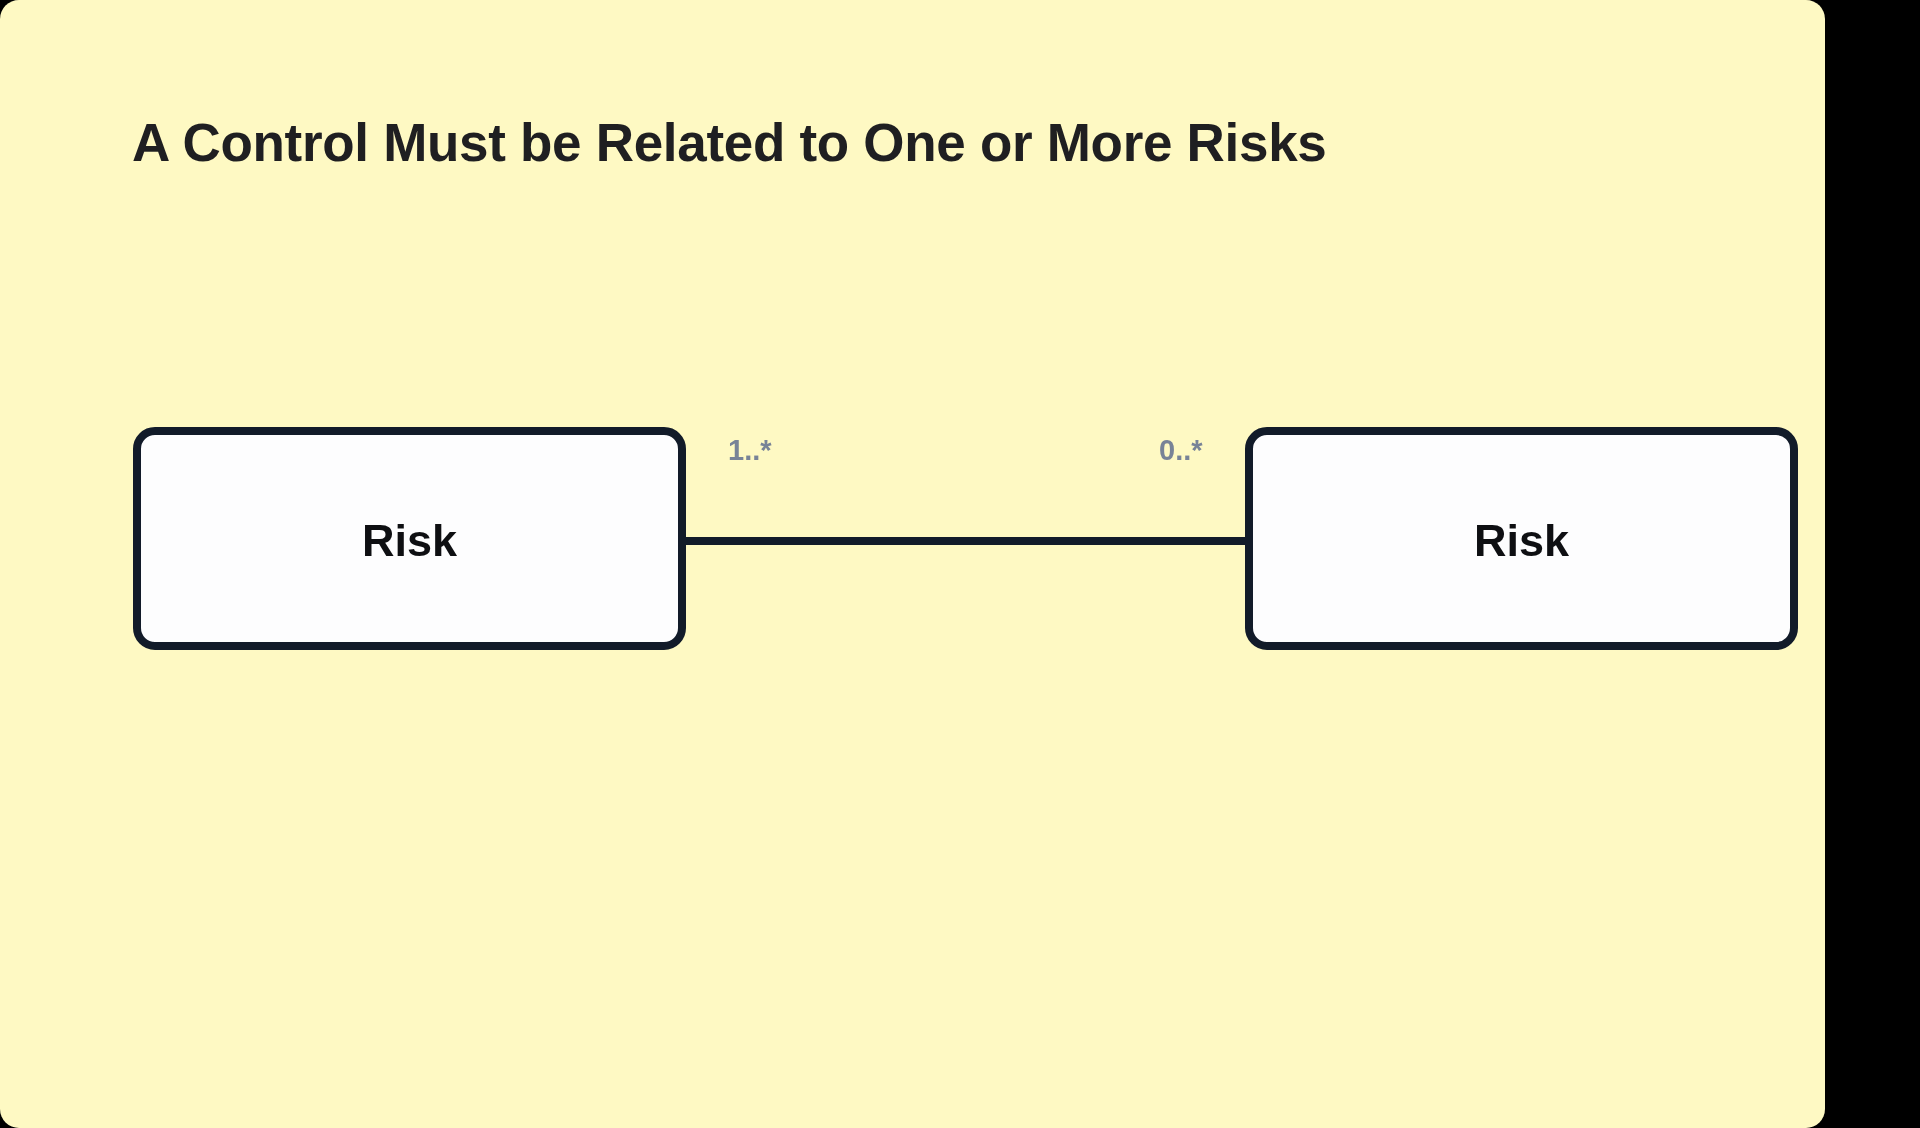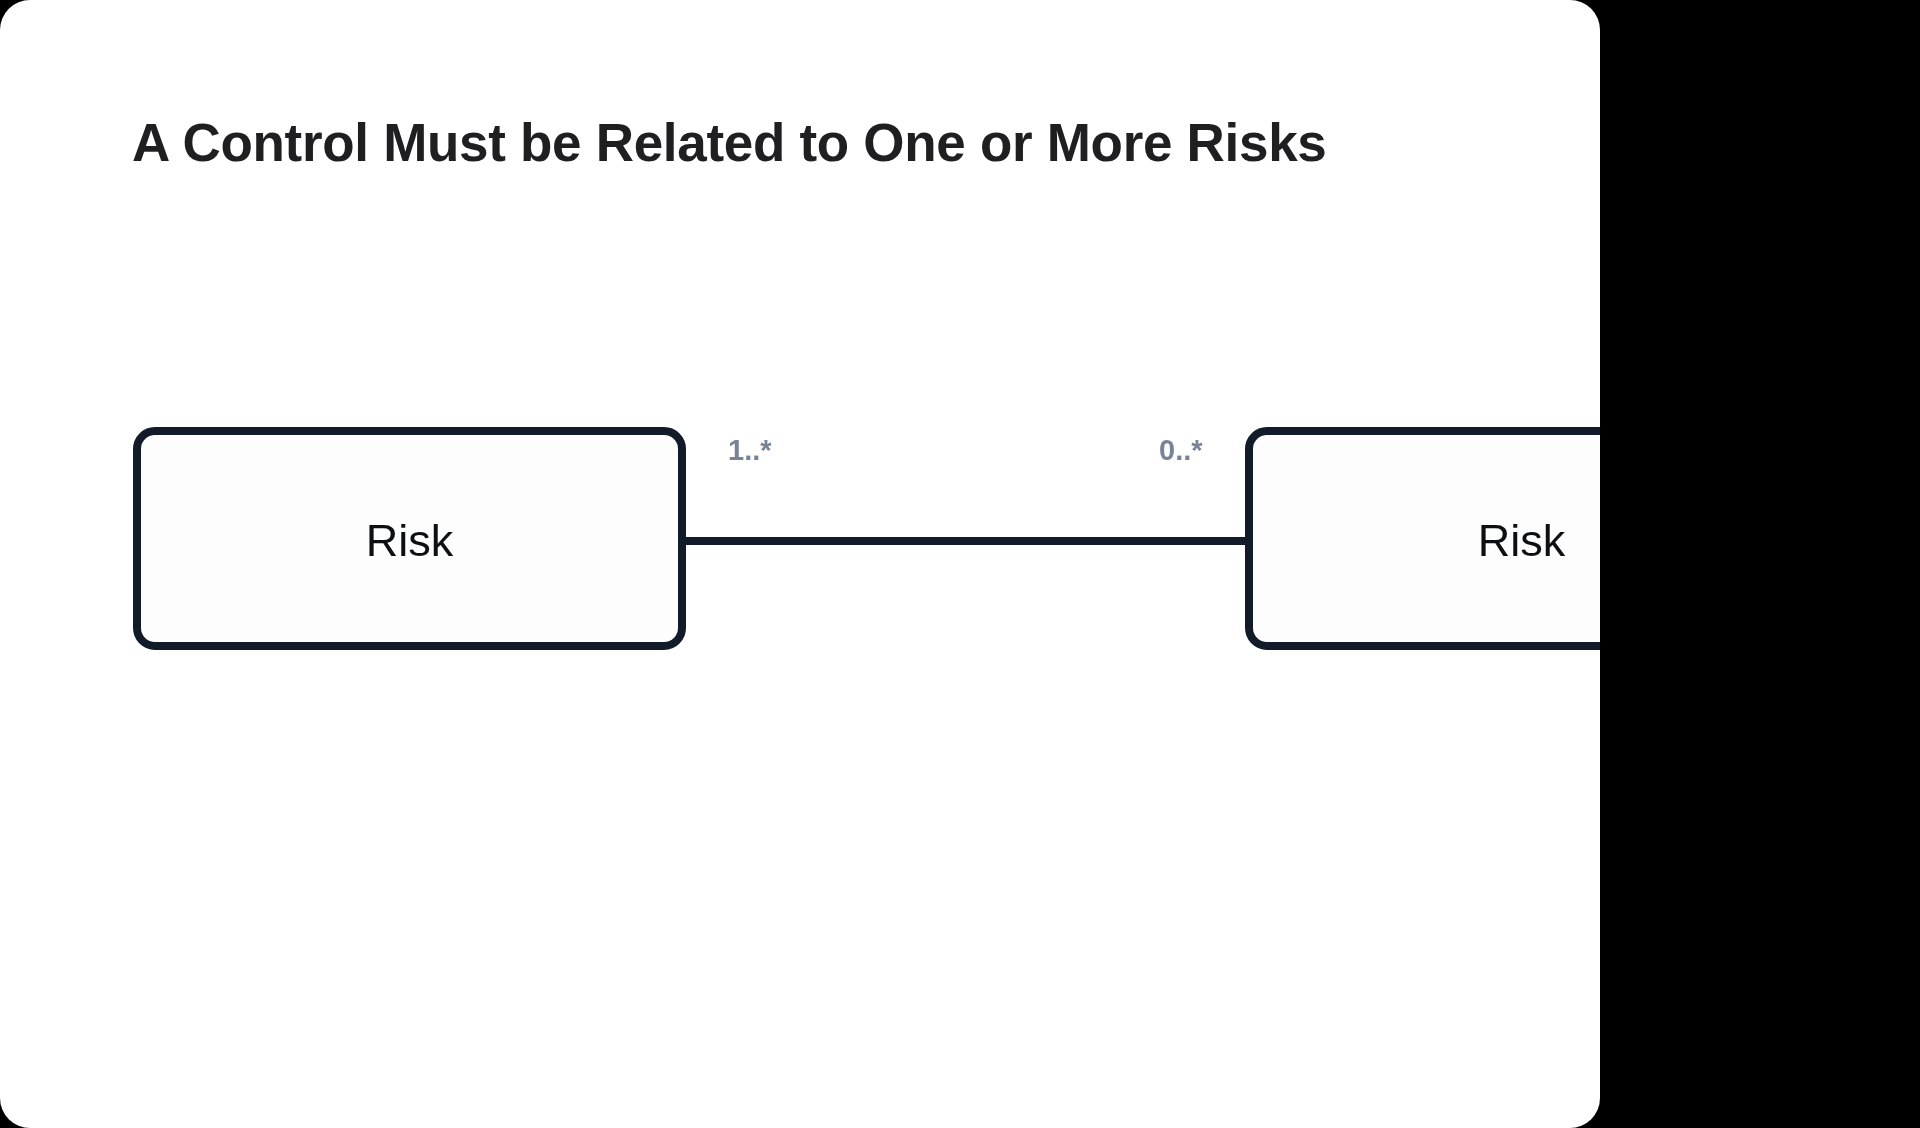--- a/index.html
+++ b/index.html
@@ -6,24 +6,24 @@
     margin: 0;
     padding: 0;
     width: 1920px;
     height: 1128px;
     background: #000000;
     overflow: hidden;
   }
   .card {
     position: absolute;
     left: 0; top: 0;
-    width: 1600px;
+    width: 1825px;
     height: 1128px;
-    background: #ffffff;
-    border-radius: 30px;
+    background: #fef9c3;
+    border-radius: 19px;
     overflow: hidden;
   }
   .title {
     position: absolute;
     left: 132px;
     top: 108px;
     margin: 0;
     font-family: "Liberation Sans", sans-serif;
     font-weight: 700;
     font-size: 53px;
@@ -41,21 +41,21 @@
     border: 8px solid #121b29;
     border-radius: 22px;
     display: flex;
     align-items: center;
     justify-content: center;
   }
   .entity-left { left: 133px; }
   .entity-right { left: 1245px; }
   .entity-label {
     font-family: "Liberation Sans", sans-serif;
-    font-weight: 400;
+    font-weight: 700;
     font-size: 45px;
     color: #0e0f12;
     margin-top: 4px;
   }
   .connector {
     position: absolute;
     left: 684px;
     top: 537px;
     width: 564px;
     height: 8px;

